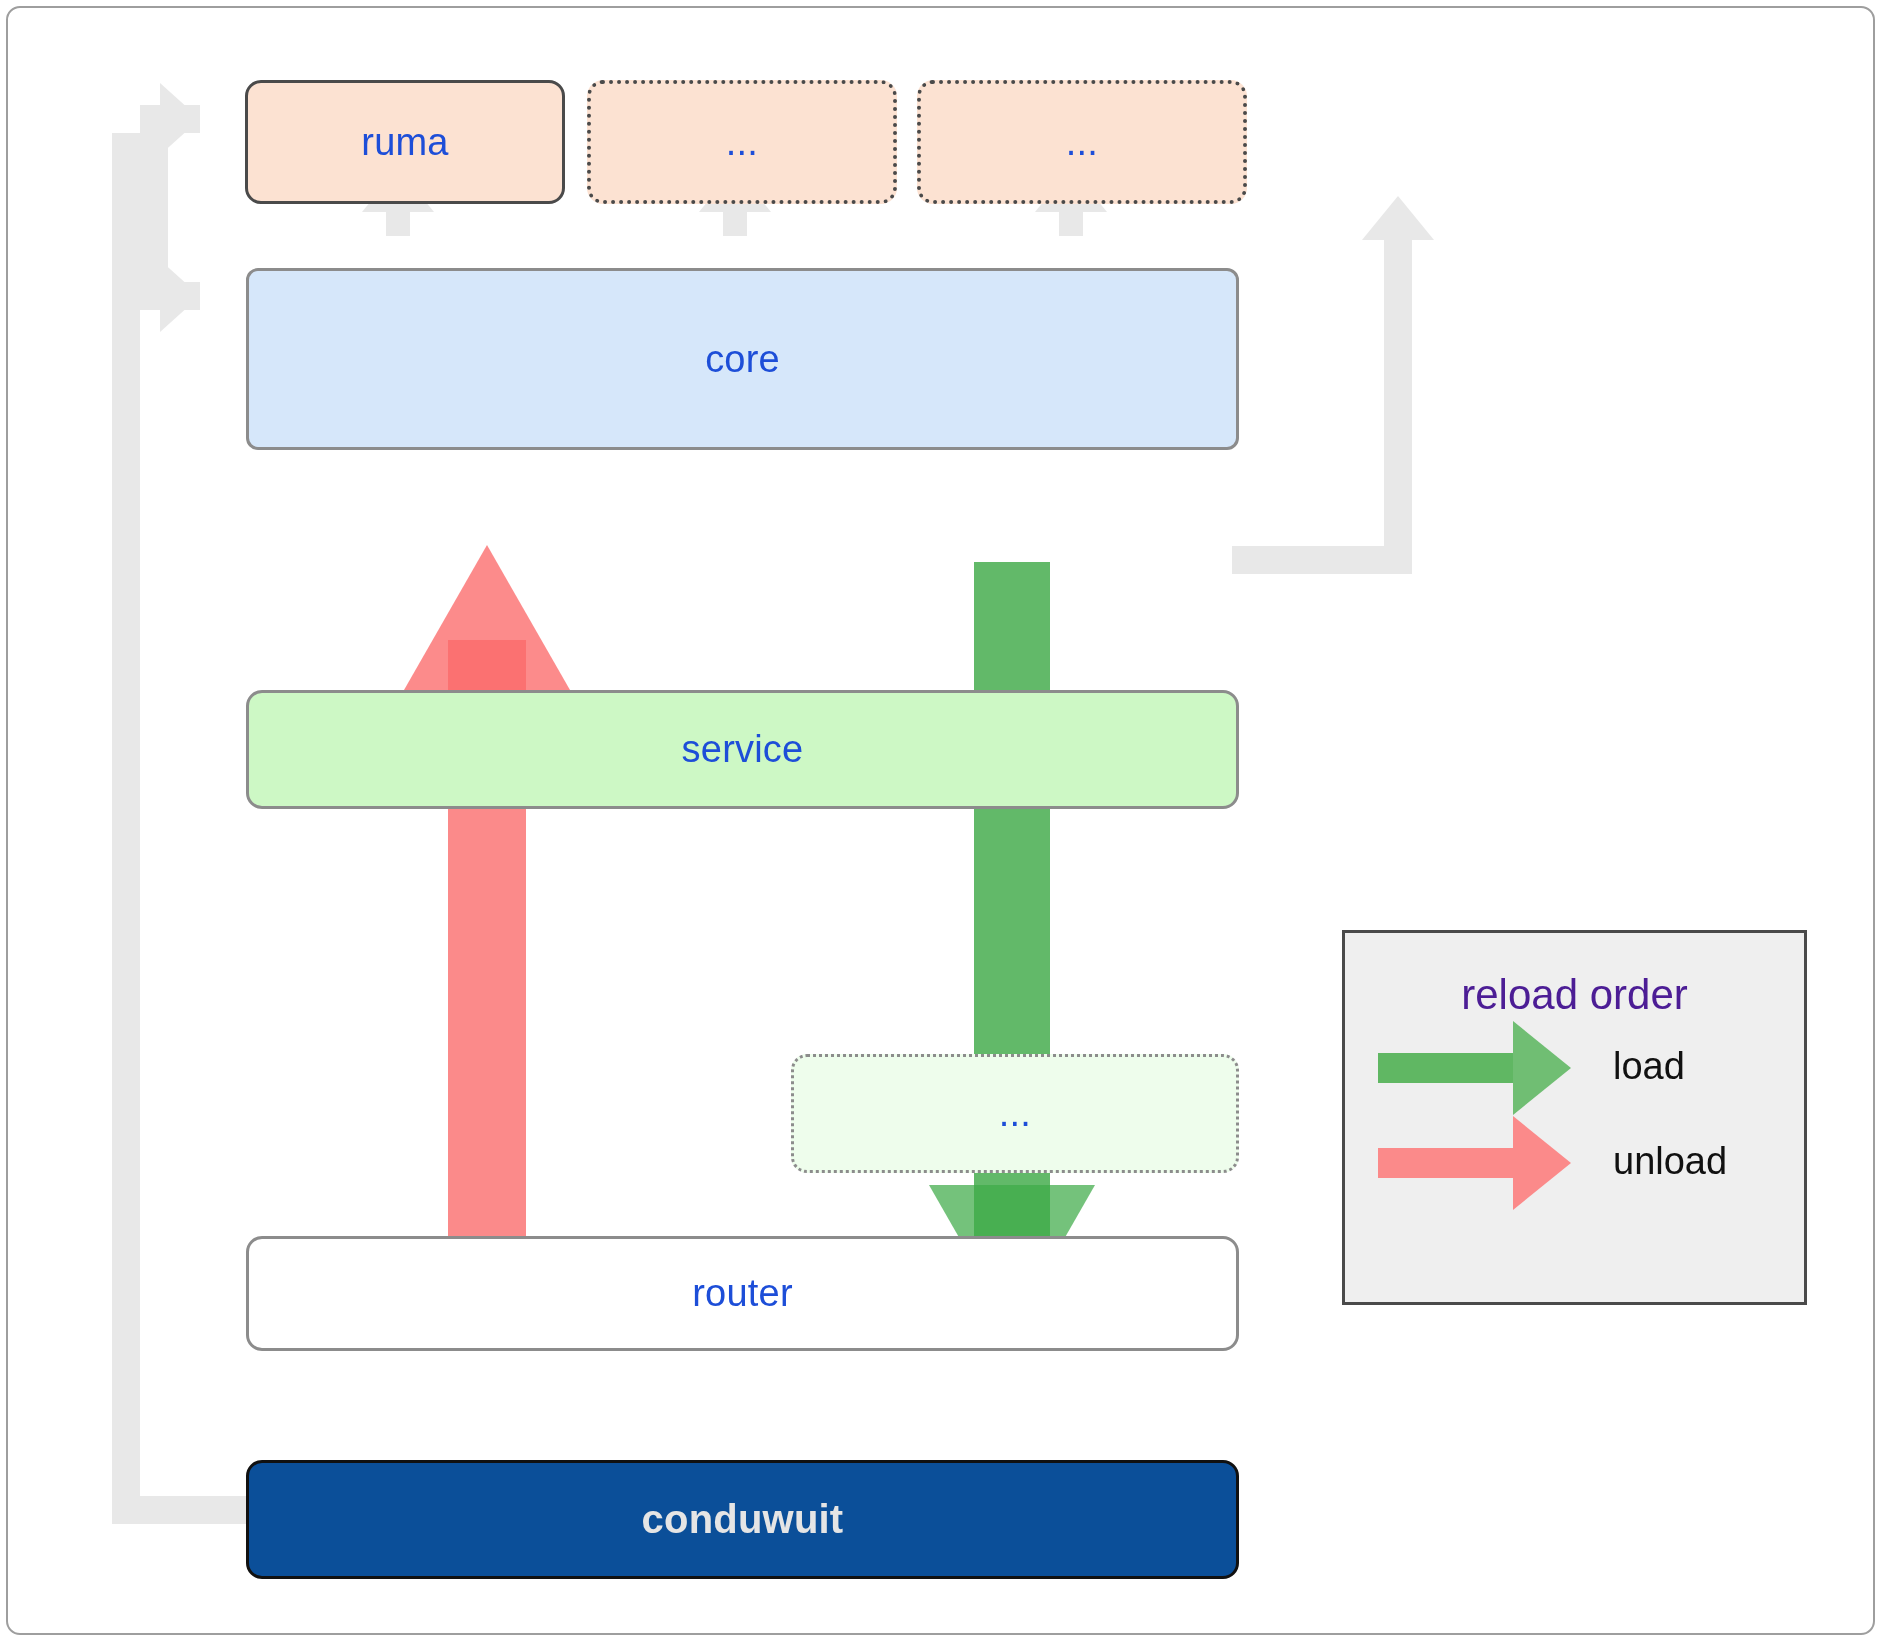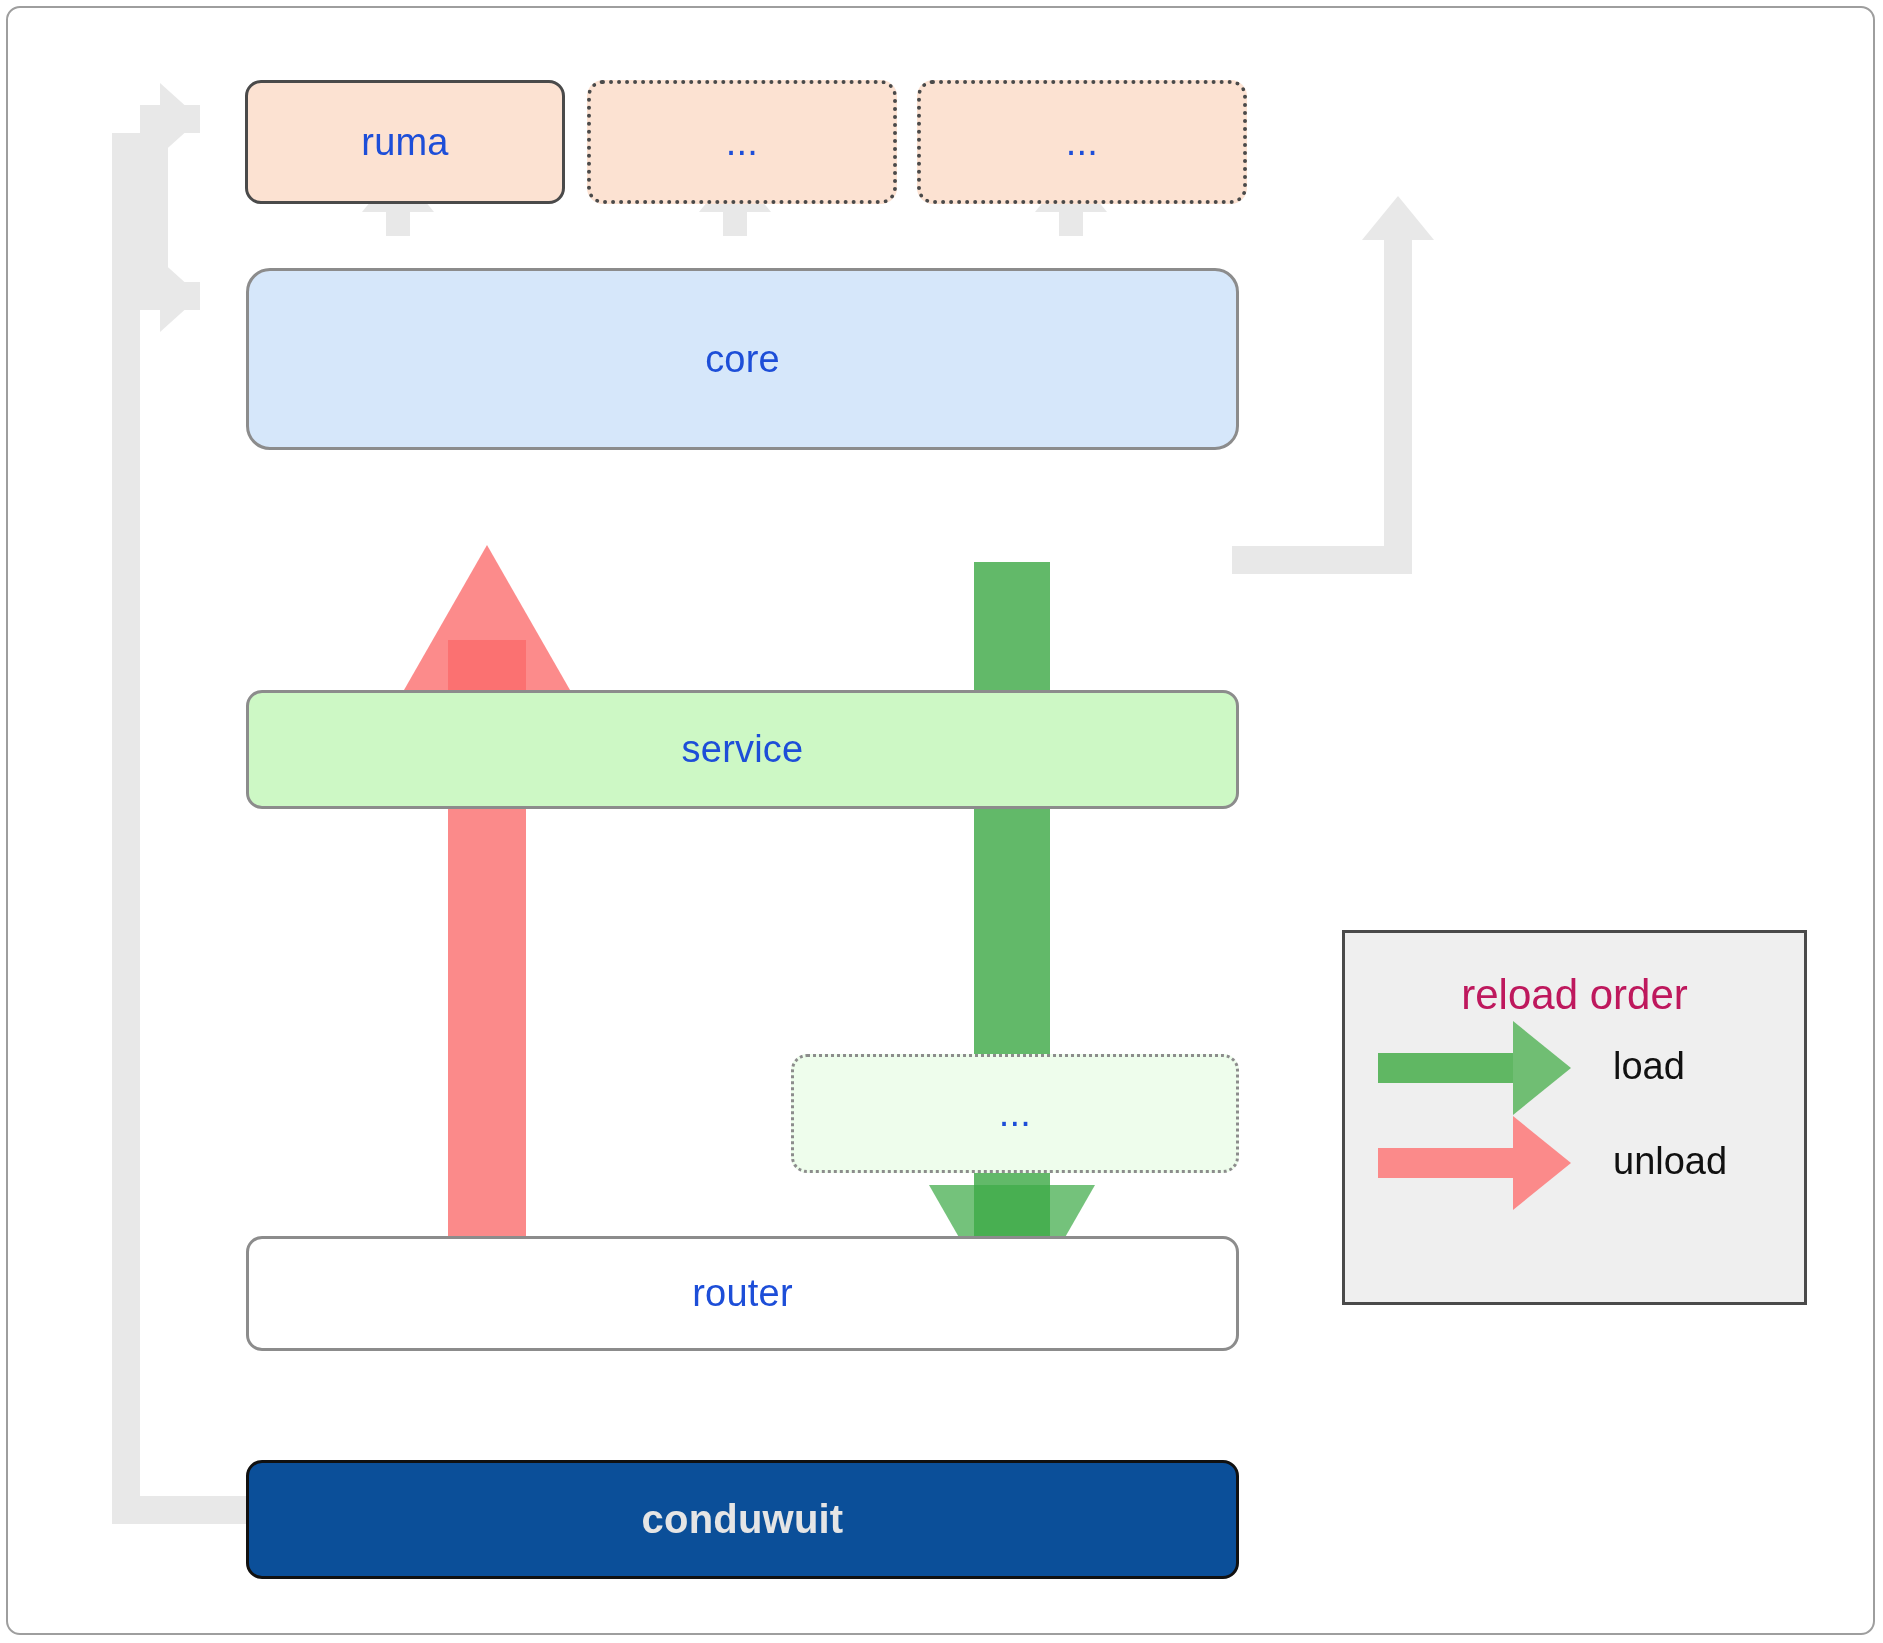--- a/index.html
+++ b/index.html
@@ -49,21 +49,21 @@
   .orange.dotted {
     border-style: dotted;
     border-width: 4px;
     border-color: #4a4a4a;
   }
 
   
   .blue {
     background: #d6e7fa;
     border: 3px solid #8c8c8c;
-    border-radius: 24px;
+    border-radius: 12px;
   }
 
   
   .greenbox {
     border: 3px solid #8c8c8c;
     border-radius: 16px;
   }
   .greenbox.dotted {
     border-style: dotted;
     border-width: 3px;
@@ -125,21 +125,21 @@
     background: #efefef;
     border: 3px solid #4a4a4a;
     box-sizing: border-box;
   }
   .legend-title {
     position: absolute;
     width: 100%;
     text-align: center;
     top: 38px;
     font-size: 42px;
-    color: #be185d;
+    color: #4c1d95;
   }
   .legend-label {
     position: absolute;
     font-size: 38px;
     color: #111111;
   }
   .lg-shaft { position: absolute; }
   .lg-head {
     position: absolute;
     width: 0; height: 0;

